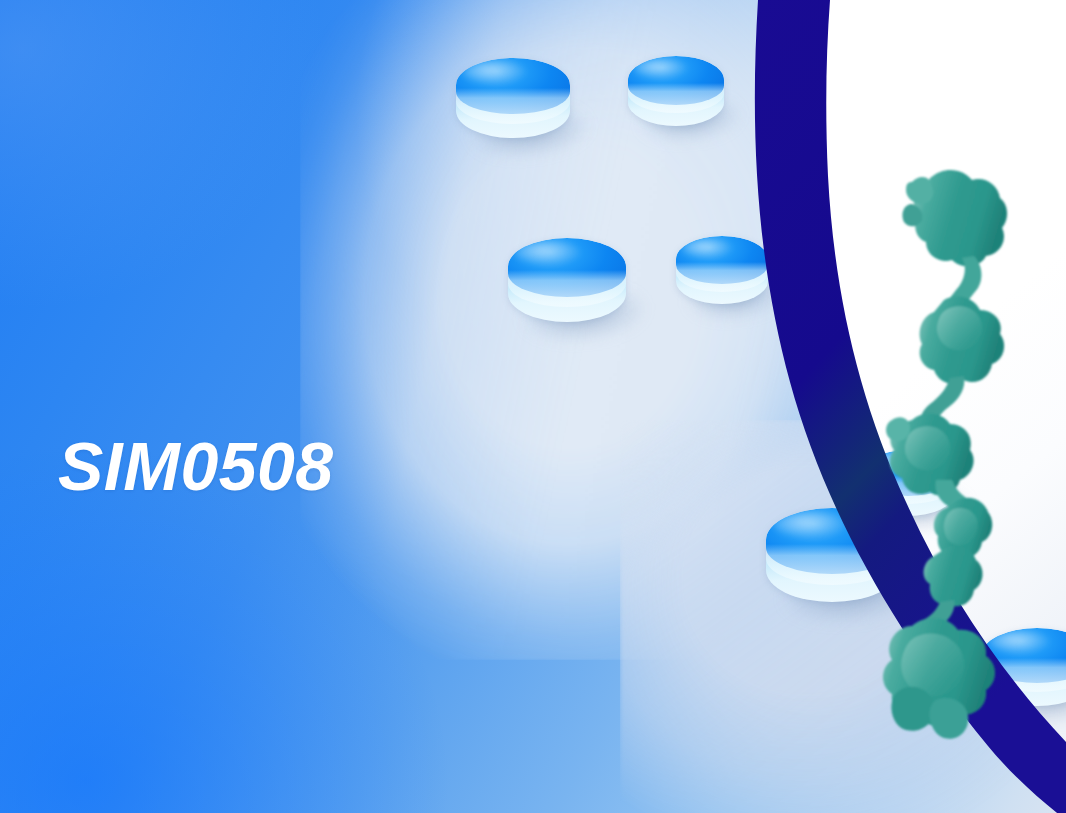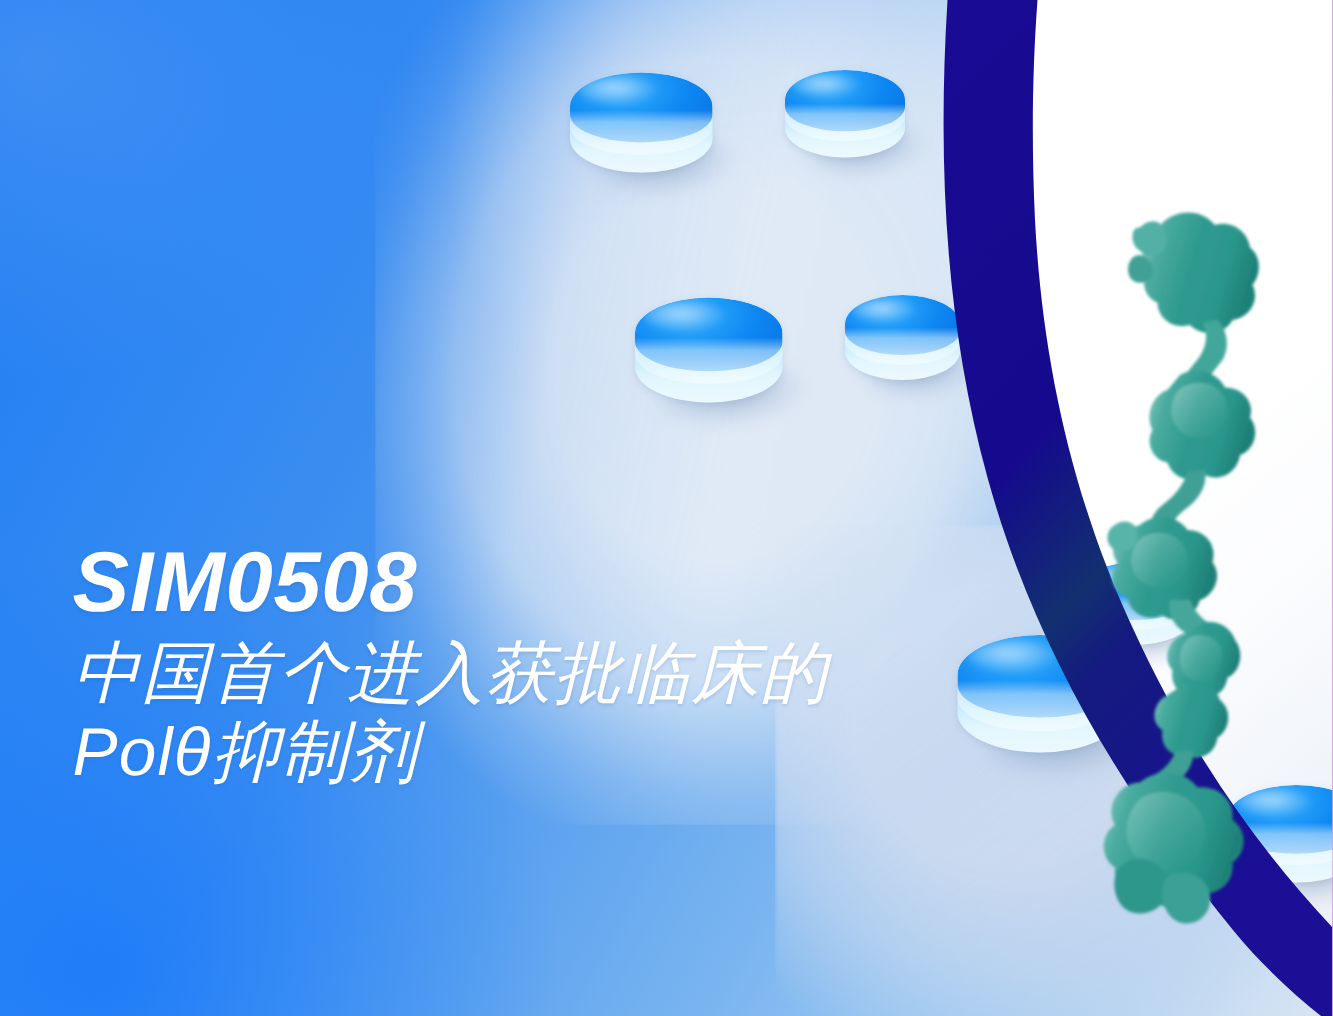--- a/index.html
+++ b/index.html
@@ -6,21 +6,21 @@
     margin: 0;
     padding: 0;
     background: #ffffff;
   }
   #poster {
     position: relative;
     width: 1066px;
     height: 813px;
     overflow: hidden;
     font-family: "Liberation Sans", "DejaVu Sans", sans-serif;
-    background: #a21caf;
+    background: #7f1d1d;
   }
 
   
   .bg-base {
     position: absolute;
     inset: 0;
     background:
       linear-gradient(118deg,
         #1f7cf3 0%,
         #2d86f2 18%,
@@ -379,19 +379,15 @@
                C 910 694 898 676 902 658 C 905 646 910 639 918 636 Z" fill="url(#proteinLight)" opacity="0.45"></path>
       <path d="M 900 690 C 914 682 932 690 934 706 C 936 722 922 734 906 730
                C 890 726 886 698 900 690 Z" fill="#2d978c"></path>
       <path d="M 936 700 C 950 694 966 702 968 716 C 970 730 958 742 944 738
                C 930 734 924 708 936 700 Z" fill="#3aa096"></path>
     </g>
   </svg>
 
   <div class="headline">
     <div class="headline-title">SIM0508</div>
-    <div class="headline-sub">
-      <span>中国首个进入获批临床的</span>
-      <span>Polθ抑制剂</span>
-    </div>
   </div>
 
 </div>
 
 </body></html>

